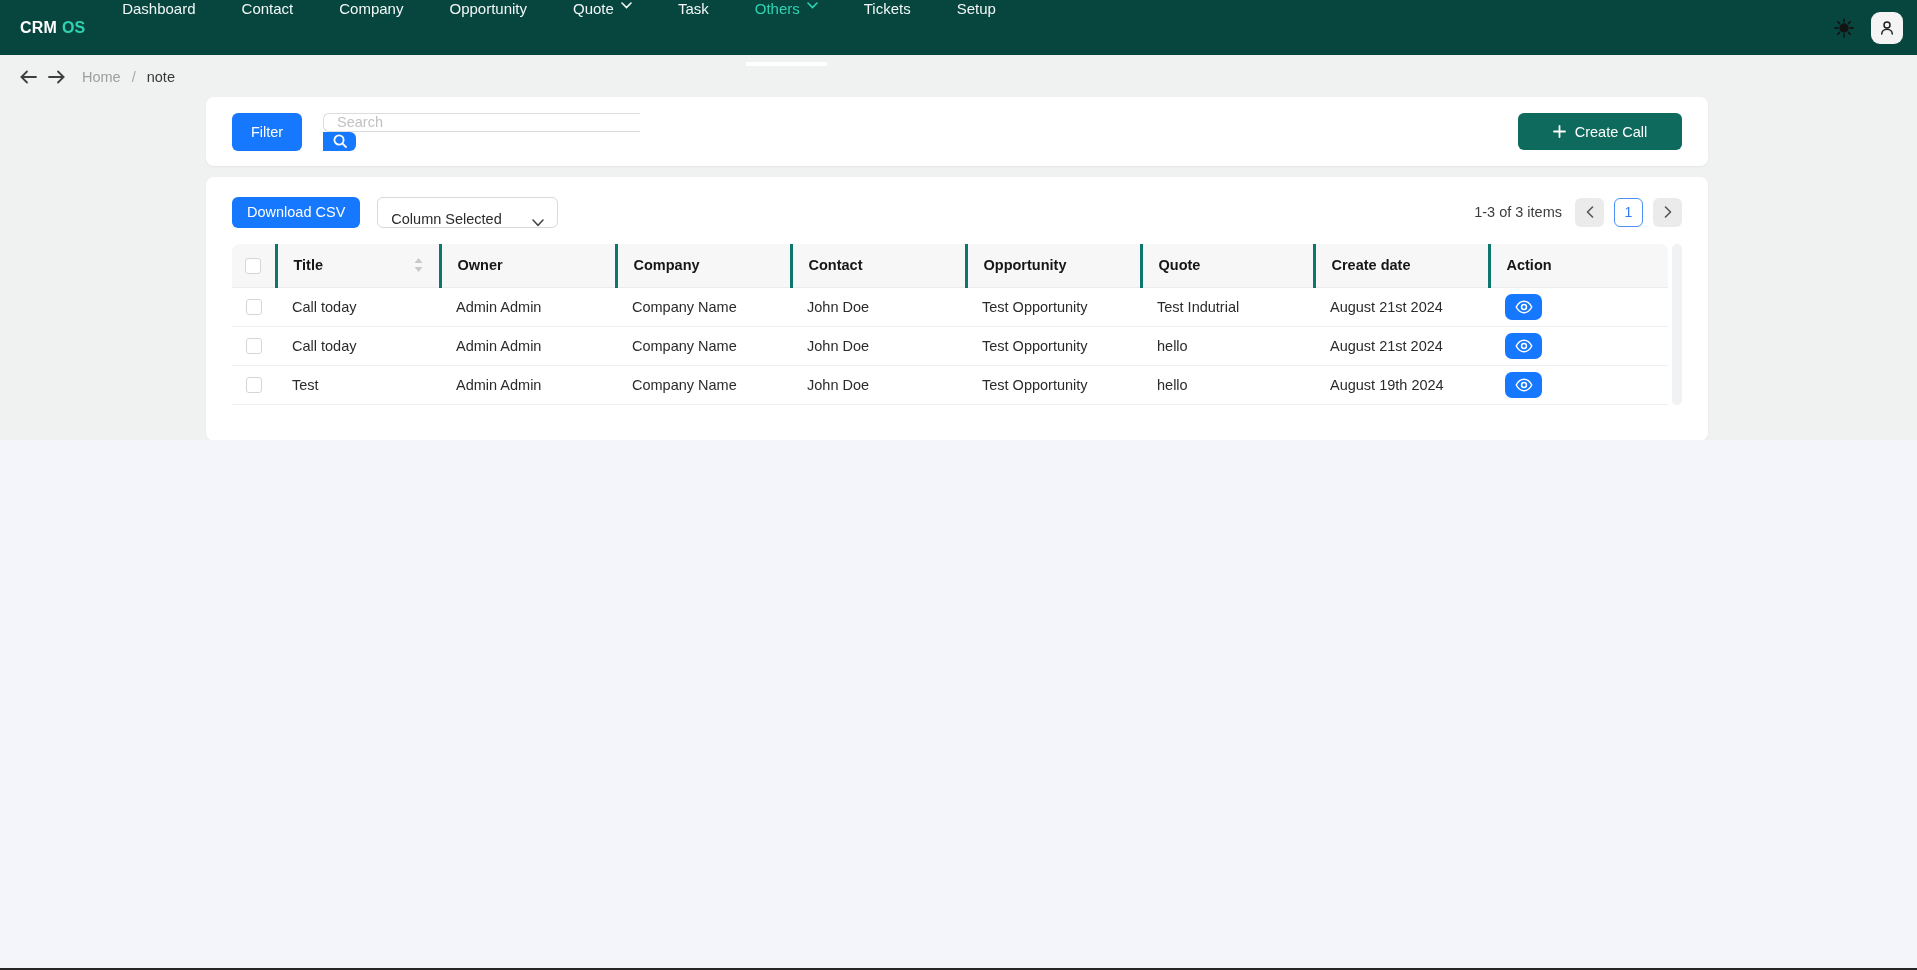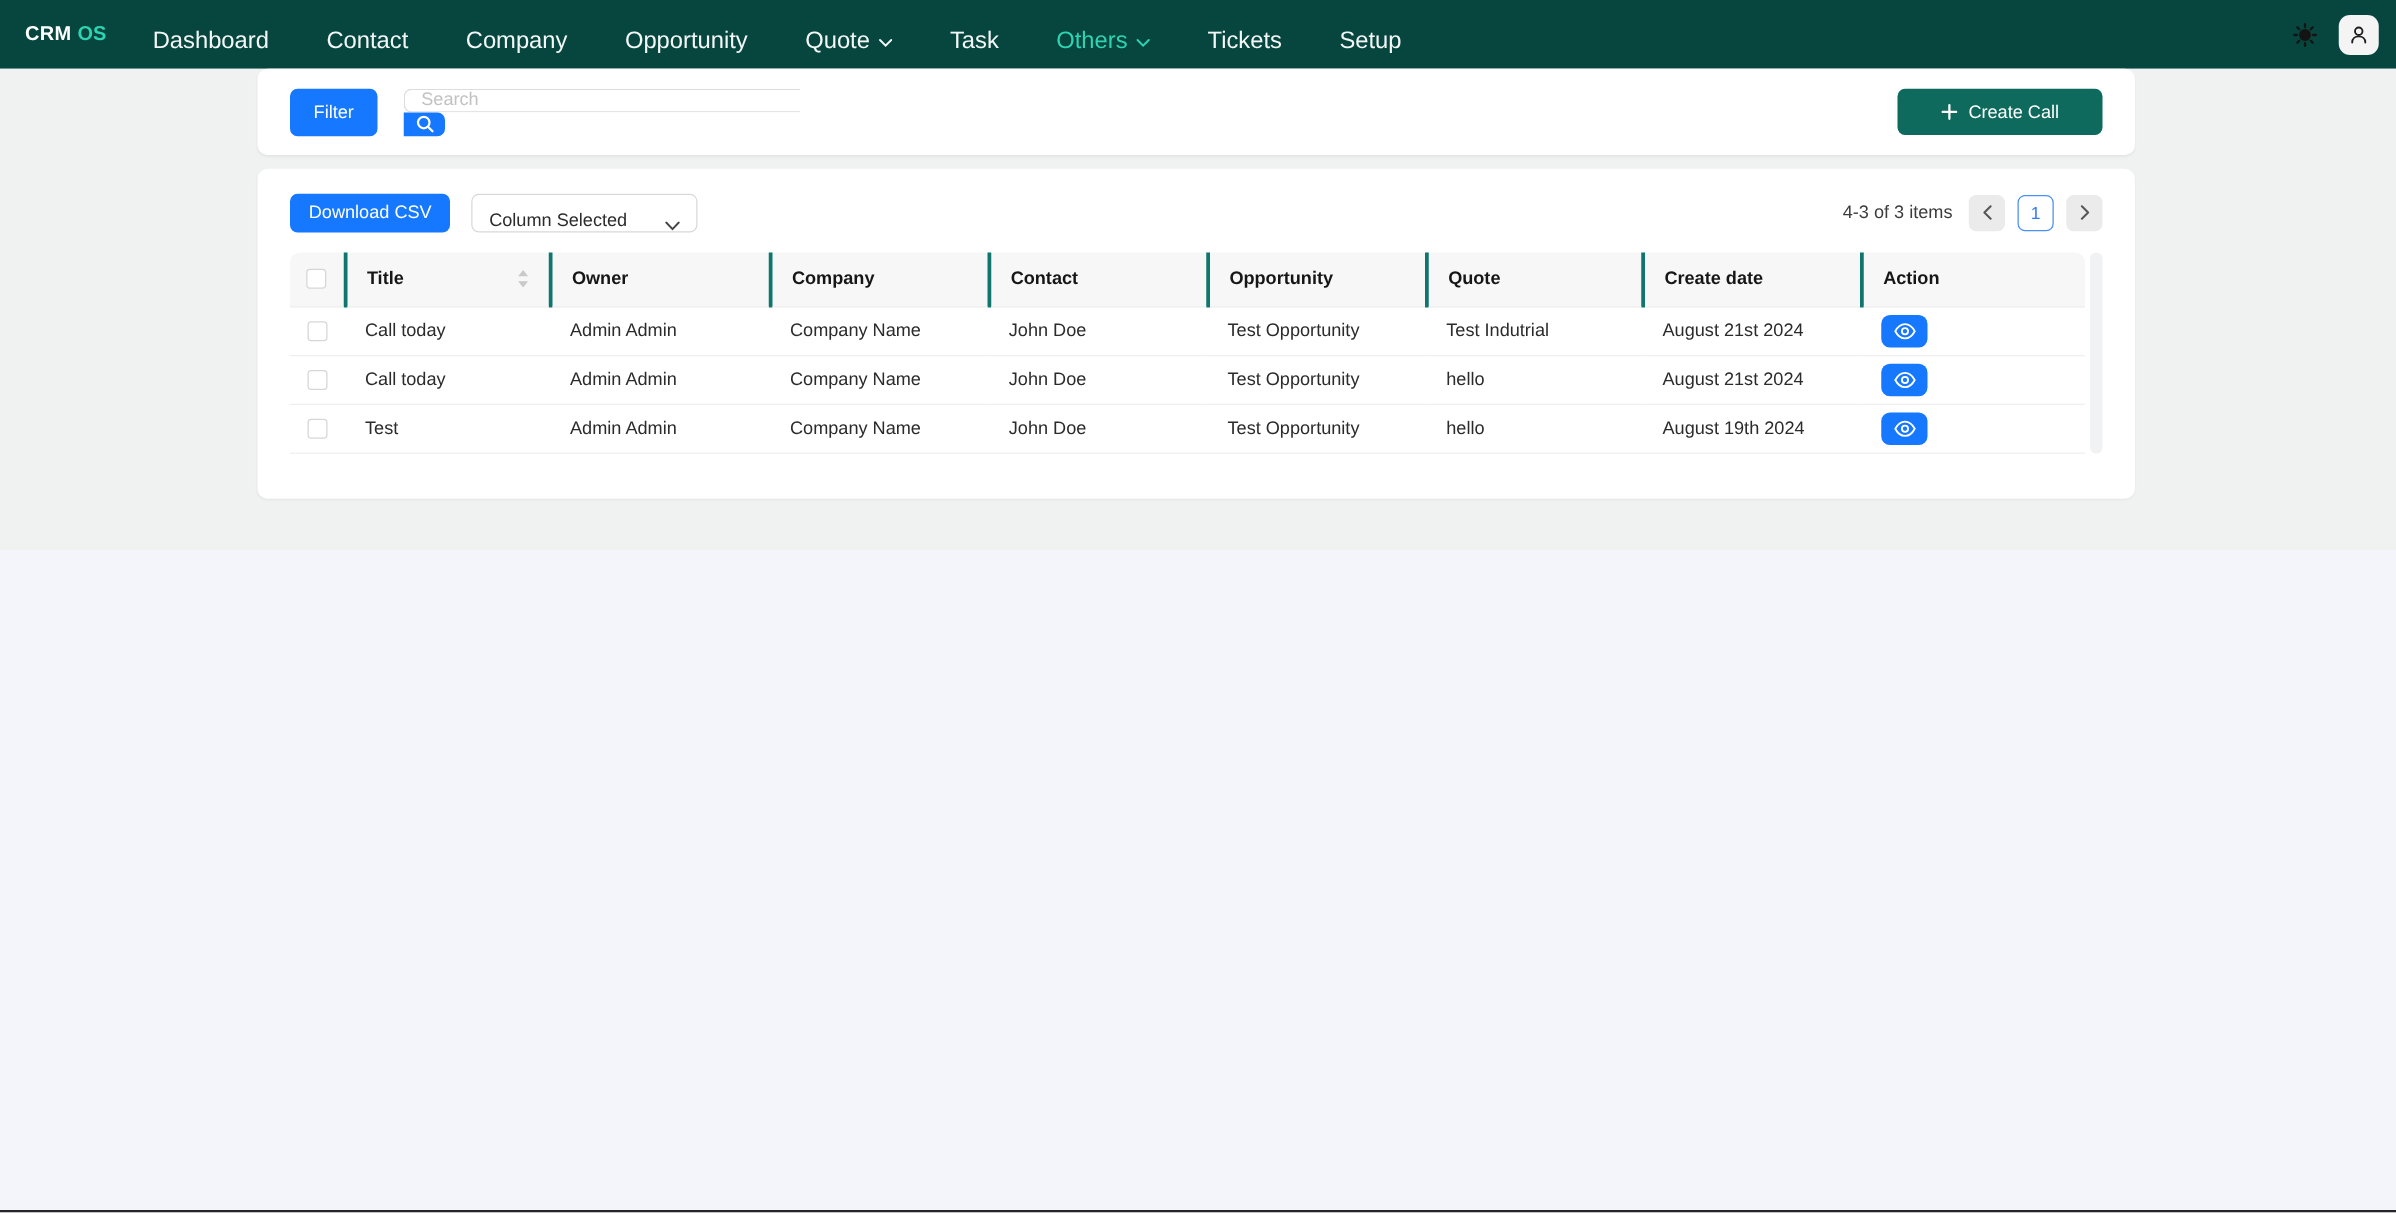--- a/index.html
+++ b/index.html
@@ -19,24 +19,24 @@
     align-items: center;
     padding-left: 20px;
     flex-shrink: 0;
   }
   .brand { display: flex; align-items: baseline; gap: 5px; margin-right: 14px; }
   .brand-name { color: #ffffff; font-weight: 700; font-size: 16px; letter-spacing: .2px; }
   .brand-accent { color: #2ed3b2; font-weight: 700; font-size: 16px; }
   .nav-items { display: flex; height: 55px; }
   .nav-item {
     position: relative;
-    display: flex; align-items: center; gap: 7px;
+    display: flex; align-items: flex-start; gap: 7px;
     padding: 0 23px;
     color: #f2f7f6;
-    font-size: 19px;
+    font-size: 15px;
     cursor: pointer;
     height: 66px;
   }
   .nav-item.active { color: #2ed3b2; }
   .nav-item.active::after {
     content: "";
     position: absolute; left: 14px; right: 14px; bottom: 0;
     height: 4px; background: #ffffff;
   }
   .nav-item svg { margin-top: 2px; }
@@ -229,20 +229,37 @@
       <svg width="18" height="18" viewBox="0 0 24 24" fill="none" stroke="#1f1f1f" stroke-width="2" stroke-linecap="round">
         <circle cx="12" cy="8" r="4"></circle>
         <path d="M5 20 c0-4 3.2-6.5 7-6.5 s7 2.5 7 6.5"></path>
       </svg>
     </button>
   </div>
 </nav>
 
 <div class="page-upper">
 
+  <div class="breadcrumb-bar">
+    <button class="bc-arrow">
+      <svg width="17" height="14" viewBox="0 0 17 14" fill="none" stroke="#3f3f3f" stroke-width="1.8" stroke-linecap="round" stroke-linejoin="round">
+          <line x1="16" y1="7" x2="1.5" y2="7"></line>
+          <polyline points="7,1.5 1.5,7 7,12.5"></polyline>
+        </svg>
+    </button>
+    <button class="bc-arrow">
+      <svg width="17" height="14" viewBox="0 0 17 14" fill="none" stroke="#3f3f3f" stroke-width="1.8" stroke-linecap="round" stroke-linejoin="round">
+          <line x1="1" y1="7" x2="15.5" y2="7"></line>
+          <polyline points="10,1.5 15.5,7 10,12.5"></polyline>
+        </svg>
+    </button>
+    <span class="bc-home">Home</span>
+    <span class="bc-sep">/</span>
+    <span class="bc-current">note</span>
+  </div>
 
   <div class="card filter-card">
     <button class="btn-blue filter-btn">Filter</button>
     <div class="search-group">
       <input class="search-input" type="text" placeholder="Search" style="">
       <button class="btn-blue search-btn">
         <svg width="16" height="16" viewBox="0 0 16 16" fill="none" stroke="#ffffff" stroke-width="1.8" stroke-linecap="round">
             <circle cx="7" cy="7" r="4.6"></circle>
             <line x1="10.6" y1="10.6" x2="14" y2="14"></line>
           </svg>
@@ -260,21 +277,21 @@
   <div class="card table-card">
     <div class="table-toolbar">
       <button class="btn-blue download-btn">Download CSV</button>
       <div class="column-select">
         <span>Column Selected</span>
         <svg width="12" height="8" viewBox="0 0 12 8">
             <polyline points="1,1 6,6.3 11,1" fill="none" stroke="#444444" stroke-width="1.5" stroke-linecap="round"></polyline>
           </svg>
       </div>
       <div class="pagination">
-        <span class="page-summary">4-3 of 3 items</span>
+        <span class="page-summary">1-3 of 3 items</span>
         <button class="page-btn page-nav">
           <svg width="8" height="12" viewBox="0 0 8 12">
               <polyline points="6.5,1 1.5,6 6.5,11" fill="none" stroke="#555555" stroke-width="1.6" stroke-linecap="round" stroke-linejoin="round"></polyline>
             </svg>
         </button>
         <button class="page-btn page-current">1</button>
         <button class="page-btn page-nav">
           <svg width="8" height="12" viewBox="0 0 8 12">
               <polyline points="1.5,1 6.5,6 1.5,11" fill="none" stroke="#555555" stroke-width="1.6" stroke-linecap="round" stroke-linejoin="round"></polyline>
             </svg>

